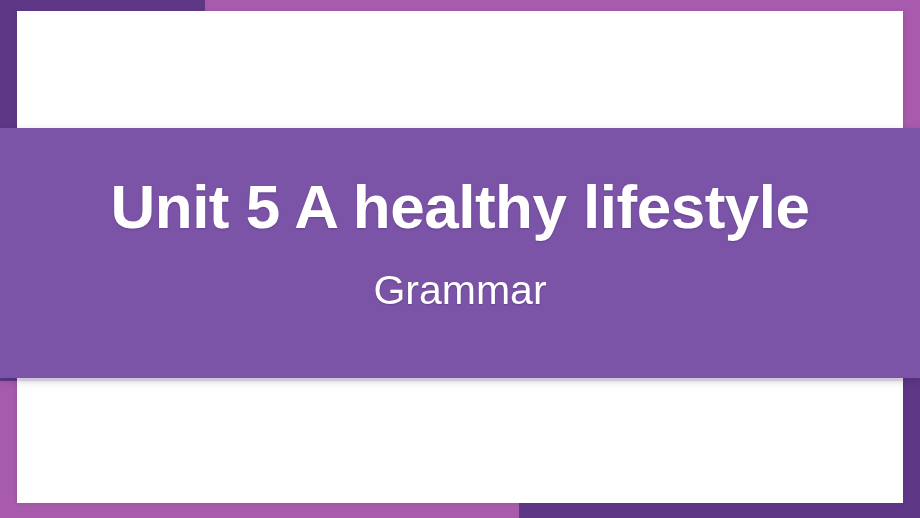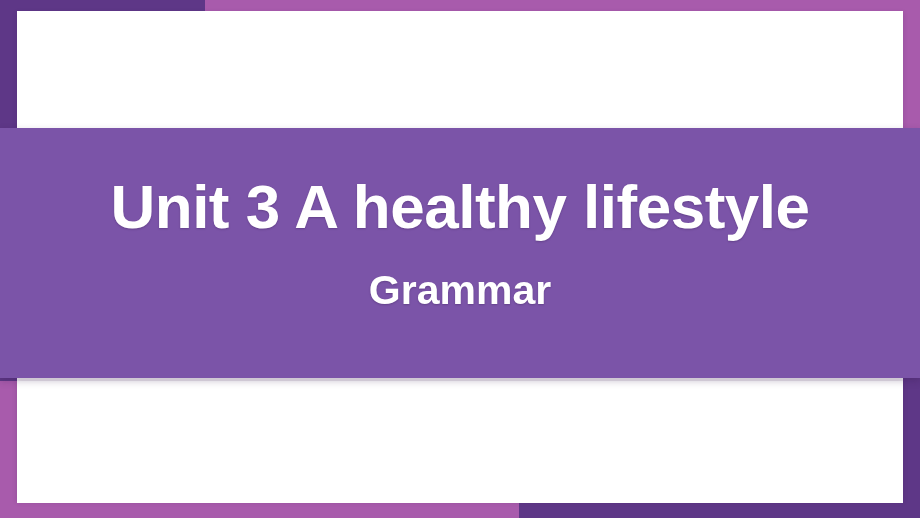--- a/index.html
+++ b/index.html
@@ -137,21 +137,21 @@
     width: 100%;
     margin-top: 48px;
     text-shadow: 0 1px 2px rgba(40, 18, 60, 0.28);
     white-space: nowrap;
   }
   .slide-subtitle {
     margin: 0;
     padding: 0;
     color: #ffffff;
     font-size: 41px;
-    font-weight: bold;
+    font-weight: normal;
     line-height: 1;
     text-align: center;
     width: 100%;
     margin-top: 32px;
     text-shadow: 0 1px 2px rgba(40, 18, 60, 0.28);
     white-space: nowrap;
   }
 </style>
 </head>
 <body>
@@ -164,17 +164,17 @@
   <div class="col-left-orchid"></div>
   <div class="col-right-orchid"></div>
   <div class="col-right-dark"></div>
   <div class="band-bottom-orchid"></div>
   <div class="band-bottom-dark"></div>
 
   <div class="panel-top"></div>
   <div class="panel-bottom"></div>
 
   <div class="title-band">
-    <h1 class="slide-title">Unit 3 A healthy lifestyle</h1>
+    <h1 class="slide-title">Unit 5 A healthy lifestyle</h1>
     <h2 class="slide-subtitle">Grammar</h2>
   </div>
 
 </div>
 
 </body></html>

